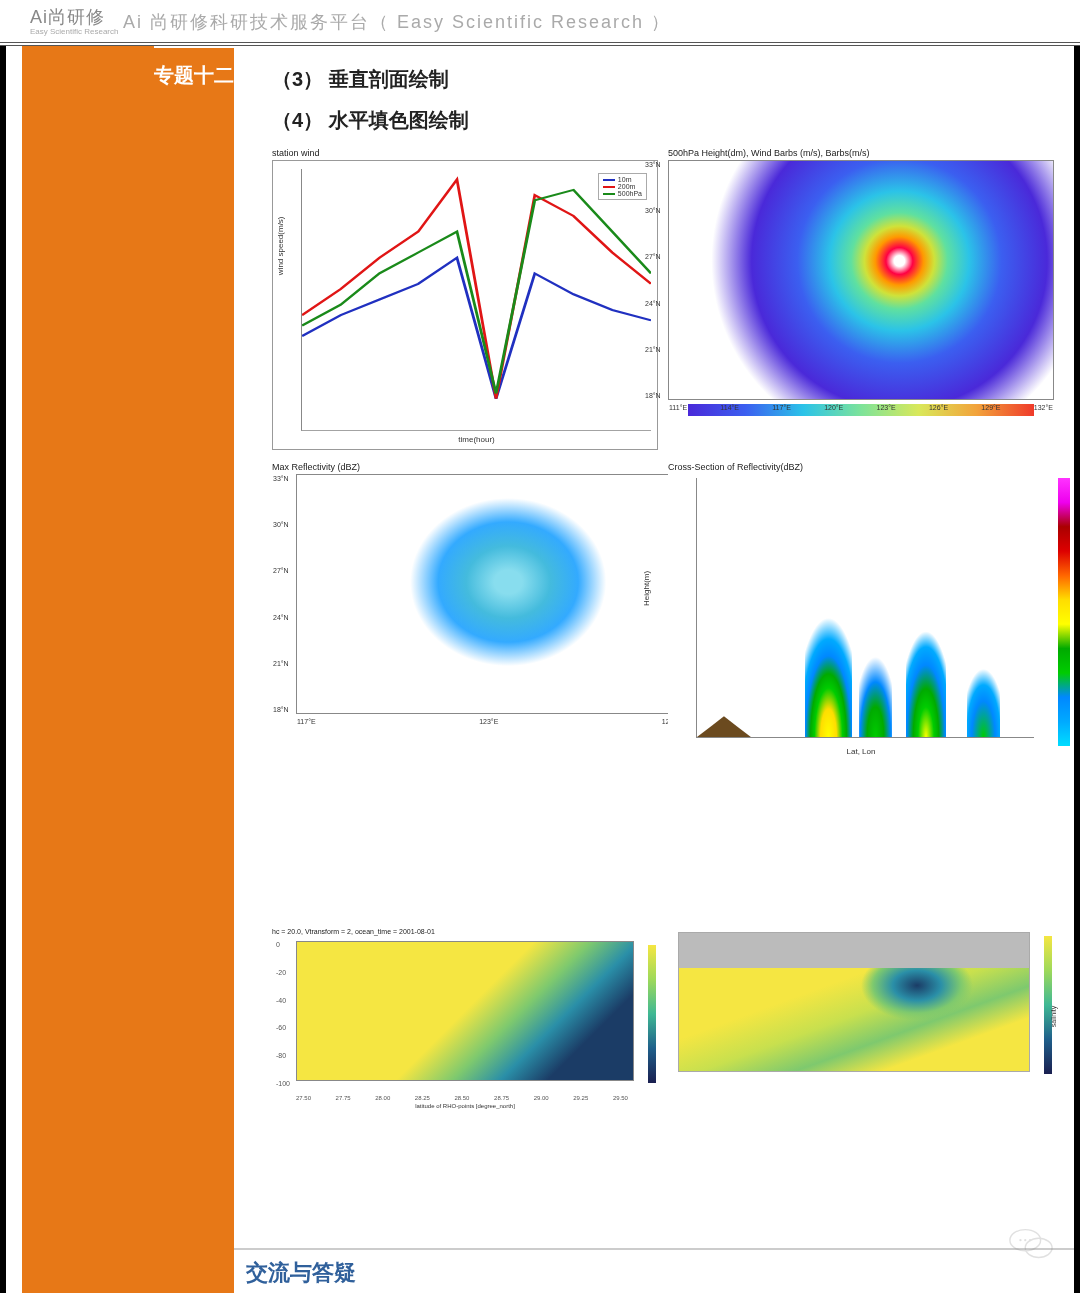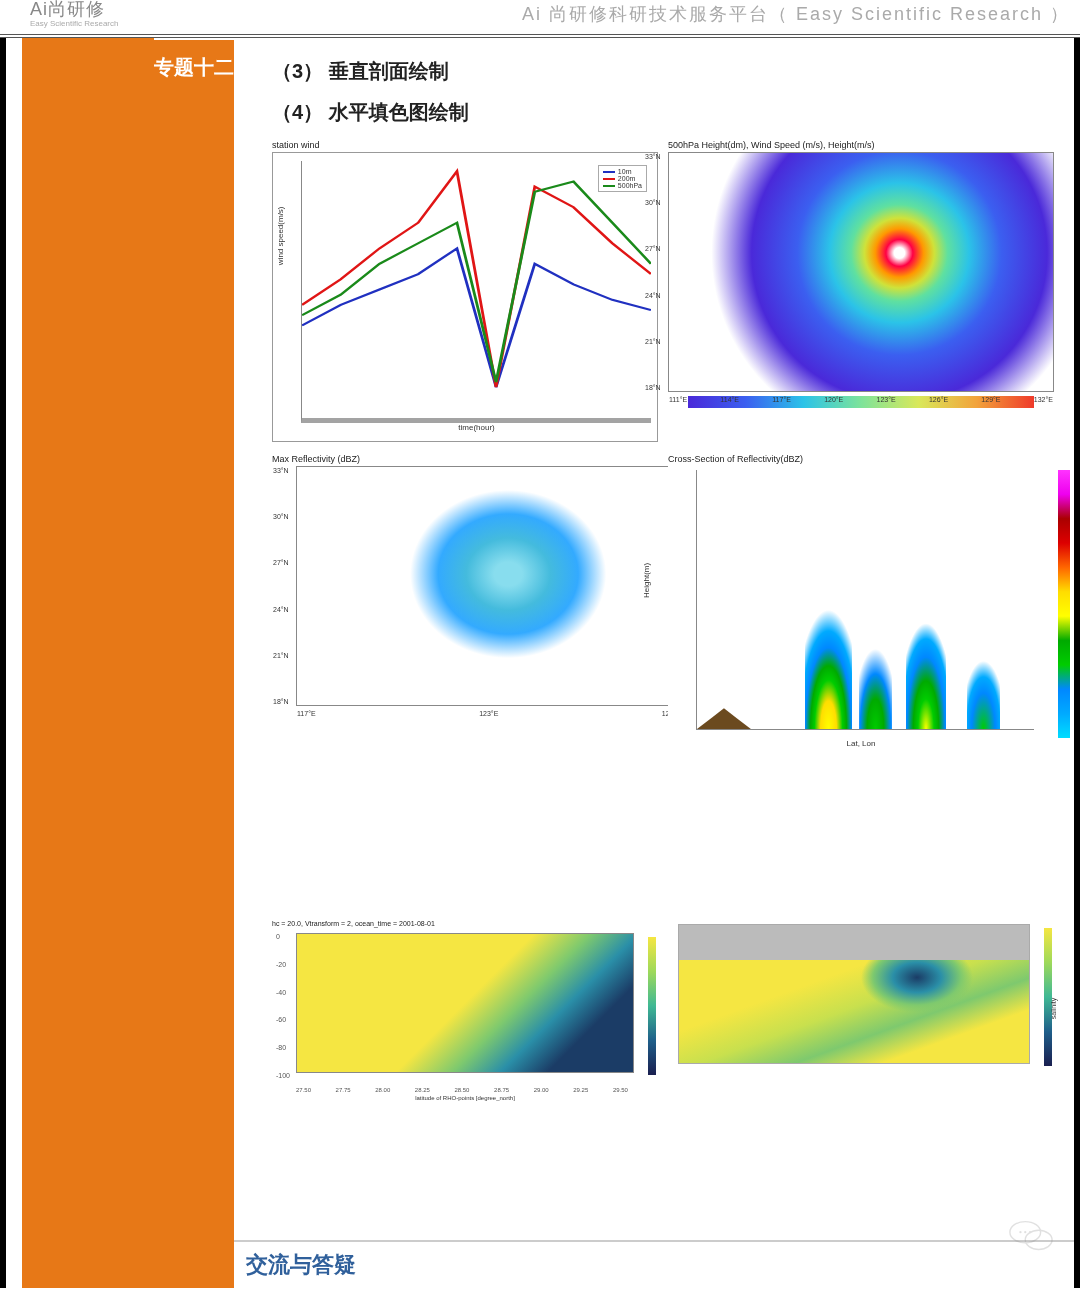--- a/index.html
+++ b/index.html
@@ -4,23 +4,22 @@
   <style>
     * { box-sizing: border-box; margin: 0; padding: 0; }
     body {
       font-family: "Microsoft YaHei", "SimSun", sans-serif;
       background: #fff;
       width: 1080px;
     }
     .header {
       display: flex;
       align-items: center;
-      padding: 0 10px 6px 30px;
+      padding: 8px 10px 6px 30px;
       border-bottom: 4px double #555;
-      justify-content: space-between;
     }
     .logo {
       font-size: 18px;
       font-weight: 300;
       color: #888;
       letter-spacing: 1px;
       margin-right: 18px;
       line-height: 1;
     }
     .logo-sub {
@@ -97,21 +96,21 @@
       height: 290px;
       border: 1px solid #999;
       padding: 8px 6px 18px 28px;
       position: relative;
     }
     .c1-plot {
       position: relative;
       width: 100%;
       height: 100%;
       border-left: 1px solid #888;
-      border-bottom: 5px solid #a3a3a3;
+      border-bottom: 1px solid #a3a3a3;
     }
     .c1-legend {
       position: absolute;
       top: 4px; right: 4px;
       border: 1px solid #aaa;
       background: #fff;
       padding: 2px 4px;
       font-size: 7px;
     }
     .c1-legend div { display:flex; align-items:center; gap:3px; }
@@ -266,21 +265,21 @@
                     <span>500hPa</span>
                   </div>
               </div>
               <div class="axis-x">time(hour)</div>
               <div class="axis-y">wind speed(m/s)</div>
             </div>
           </div>
         </div>
 
         <div class="chart-box">
-          <div class="chart-title">500hPa Height(dm), Wind Speed (m/s), Height(m/s)</div>
+          <div class="chart-title">500hPa Height(dm), Wind Barbs (m/s), Barbs(m/s)</div>
           <div class="filled-map cyclone" style="height:240px;">
             <div class="map-ticks-y" id="ticks-y-1">
                 <span>33°N</span>
                 <span>30°N</span>
                 <span>27°N</span>
                 <span>24°N</span>
                 <span>21°N</span>
                 <span>18°N</span>
               </div>
             <div class="map-ticks-x" id="ticks-x-1">

